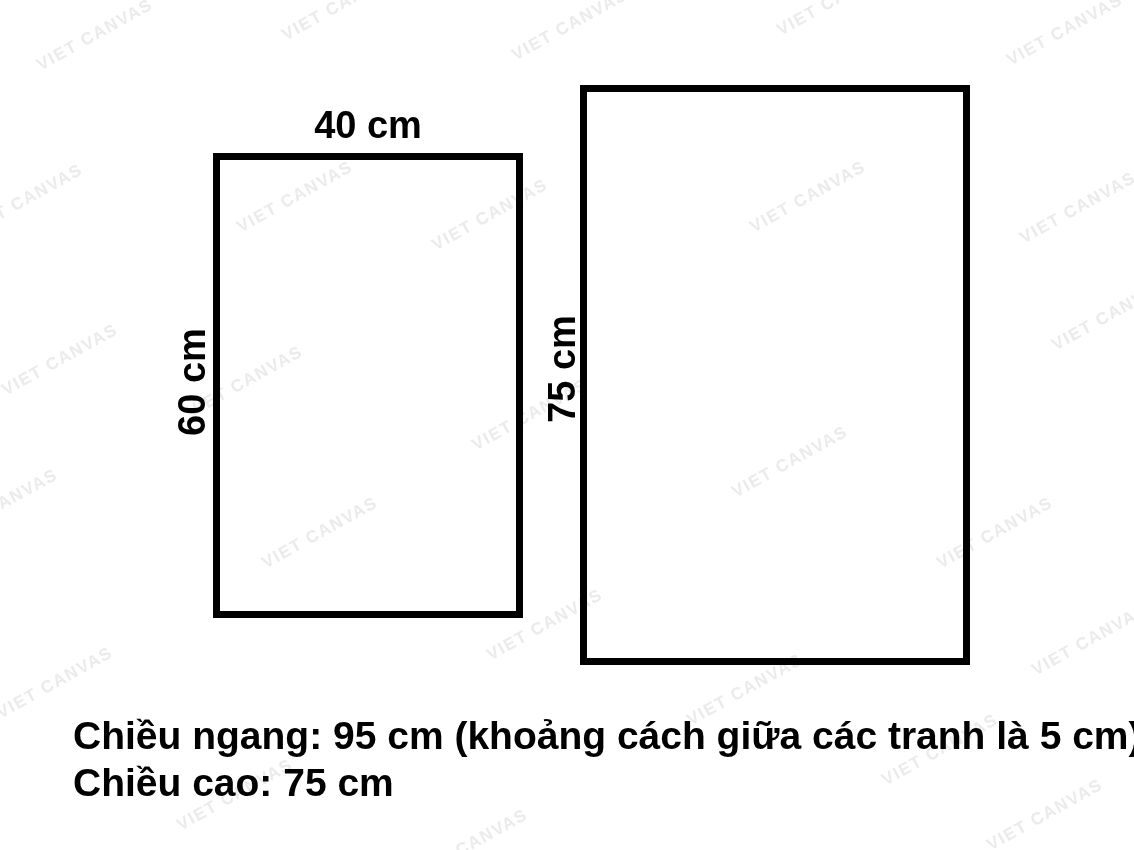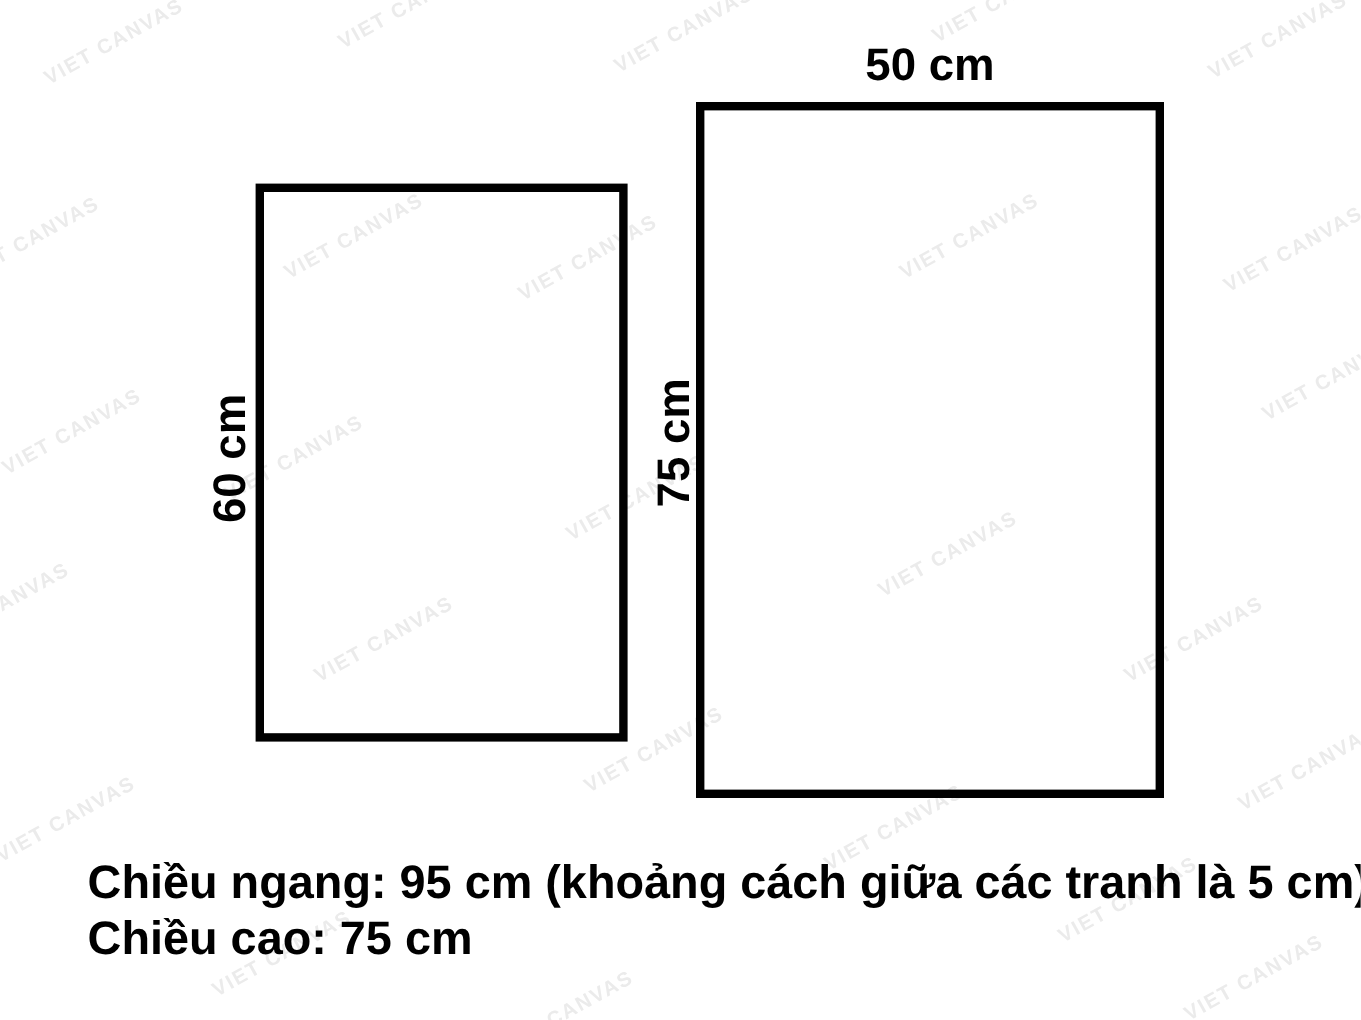--- a/index.html
+++ b/index.html
@@ -101,22 +101,22 @@
       <span class="wm" style="left: 940px; top: 750px; color: rgb(235, 235, 235);">VIET CANVAS</span>
       <span class="wm" style="left: 235px; top: 795px; color: rgb(235, 235, 235);">VIET CANVAS</span>
       <span class="wm" style="left: 470px; top: 845px; color: rgb(235, 235, 235);">VIET CANVAS</span>
       <span class="wm" style="left: 1045px; top: 815px; color: rgb(235, 235, 235);">VIET CANVAS</span>
     </div>
 
   <div class="frame frame-left"></div>
 
   <div class="frame frame-right"></div>
 
+  <div class="dim-label label-top-left">40 cm</div>
 
-  <div class="dim-label label-top-right">50 cm</div>
 
   <div class="dim-label label-side label-side-left">60 cm</div>
 
   <div class="dim-label label-side label-side-right">75 cm</div>
 
   <div class="caption">
     <div>Chiều ngang: 95 cm (khoảng cách giữa các tranh là 5 cm)</div>
     <div>Chiều cao: 75 cm</div>
   </div>
 

